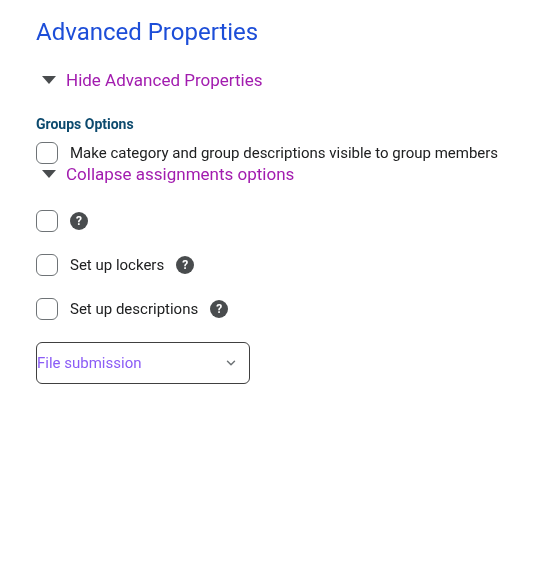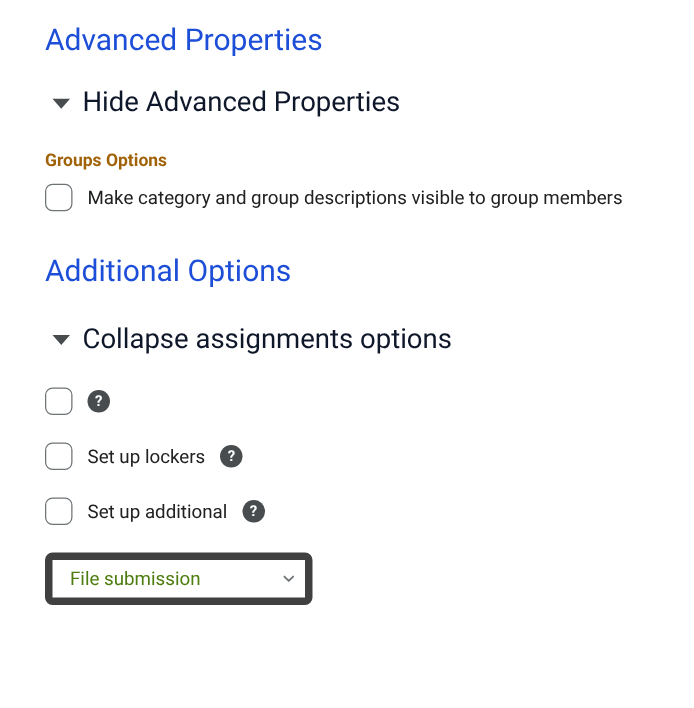--- a/index.html
+++ b/index.html
@@ -33,28 +33,28 @@
     }
     .toggle-row .chevron {
       width: 0;
       height: 0;
       border-left: 7px solid transparent;
       border-right: 7px solid transparent;
       border-top: 8px solid #494c4e;
       margin-left: 6px;
     }
     .toggle-link {
-      color: #0f172a;
-      font-size: 22px;
+      color: #a21caf;
+      font-size: 17px;
       font-weight: 400;
     }
     .sub-heading {
       font-size: 14px;
       font-weight: 700;
-      color: #a16207;
+      color: #0c4a6e;
       margin: 0 0 10px 0;
     }
     .checkbox-row {
       display: flex;
       align-items: center;
       gap: 12px;
       margin-bottom: 22px;
     }
     .checkbox-row.first-group {
       margin-bottom: 0;
@@ -87,26 +87,26 @@
       flex-shrink: 0;
     }
     .select-wrap {
       position: relative;
       width: 214px;
       margin-top: 2px;
     }
     .select {
       width: 100%;
       height: 42px;
-      border: 6px solid #404040;
+      border: 1px solid #404040;
       border-radius: 6px;
       background: #fff;
-      padding: 0 36px 0 14px;
+      padding: 0 36px 0 0;
       font-size: 15px;
-      color: #4d7c0f;
+      color: #8b5cf6;
       display: flex;
       align-items: center;
       cursor: pointer;
     }
     .select-chevron {
       position: absolute;
       right: 12px;
       top: 50%;
       transform: translateY(-50%);
       pointer-events: none;
@@ -125,42 +125,41 @@
     <span class="toggle-link">Hide Advanced Properties</span>
   </div>
 
   <div class="sub-heading">Groups Options</div>
 
   <div class="checkbox-row first-group">
     <div class="checkbox"></div>
     <span class="checkbox-label">Make category and group descriptions visible to group members</span>
   </div>
 
-  <h2 class="section-heading second">Additional Options</h2>
 
   <div class="toggle-row">
     <span class="chevron"></span>
     <span class="toggle-link">Collapse assignments options</span>
   </div>
 
 
   <div class="checkbox-row">
     <div class="checkbox"></div>
     <span class="help-icon">?</span>
   </div>
 
   <div class="checkbox-row">
     <div class="checkbox"></div>
     <span class="checkbox-label">Set up lockers</span>
     <span class="help-icon">?</span>
   </div>
 
   <div class="checkbox-row">
     <div class="checkbox"></div>
-    <span class="checkbox-label">Set up additional</span>
+    <span class="checkbox-label">Set up descriptions</span>
     <span class="help-icon">?</span>
   </div>
 
   <div class="select-wrap">
     <div class="select">
       <span>File submission</span>
     </div>
     <span class="select-chevron">
       <svg width="14" height="14" viewBox="0 0 24 24" fill="none" stroke="#6e7376" stroke-width="2.5" stroke-linecap="round" stroke-linejoin="round">
           <polyline points="6 9 12 15 18 9"></polyline>

